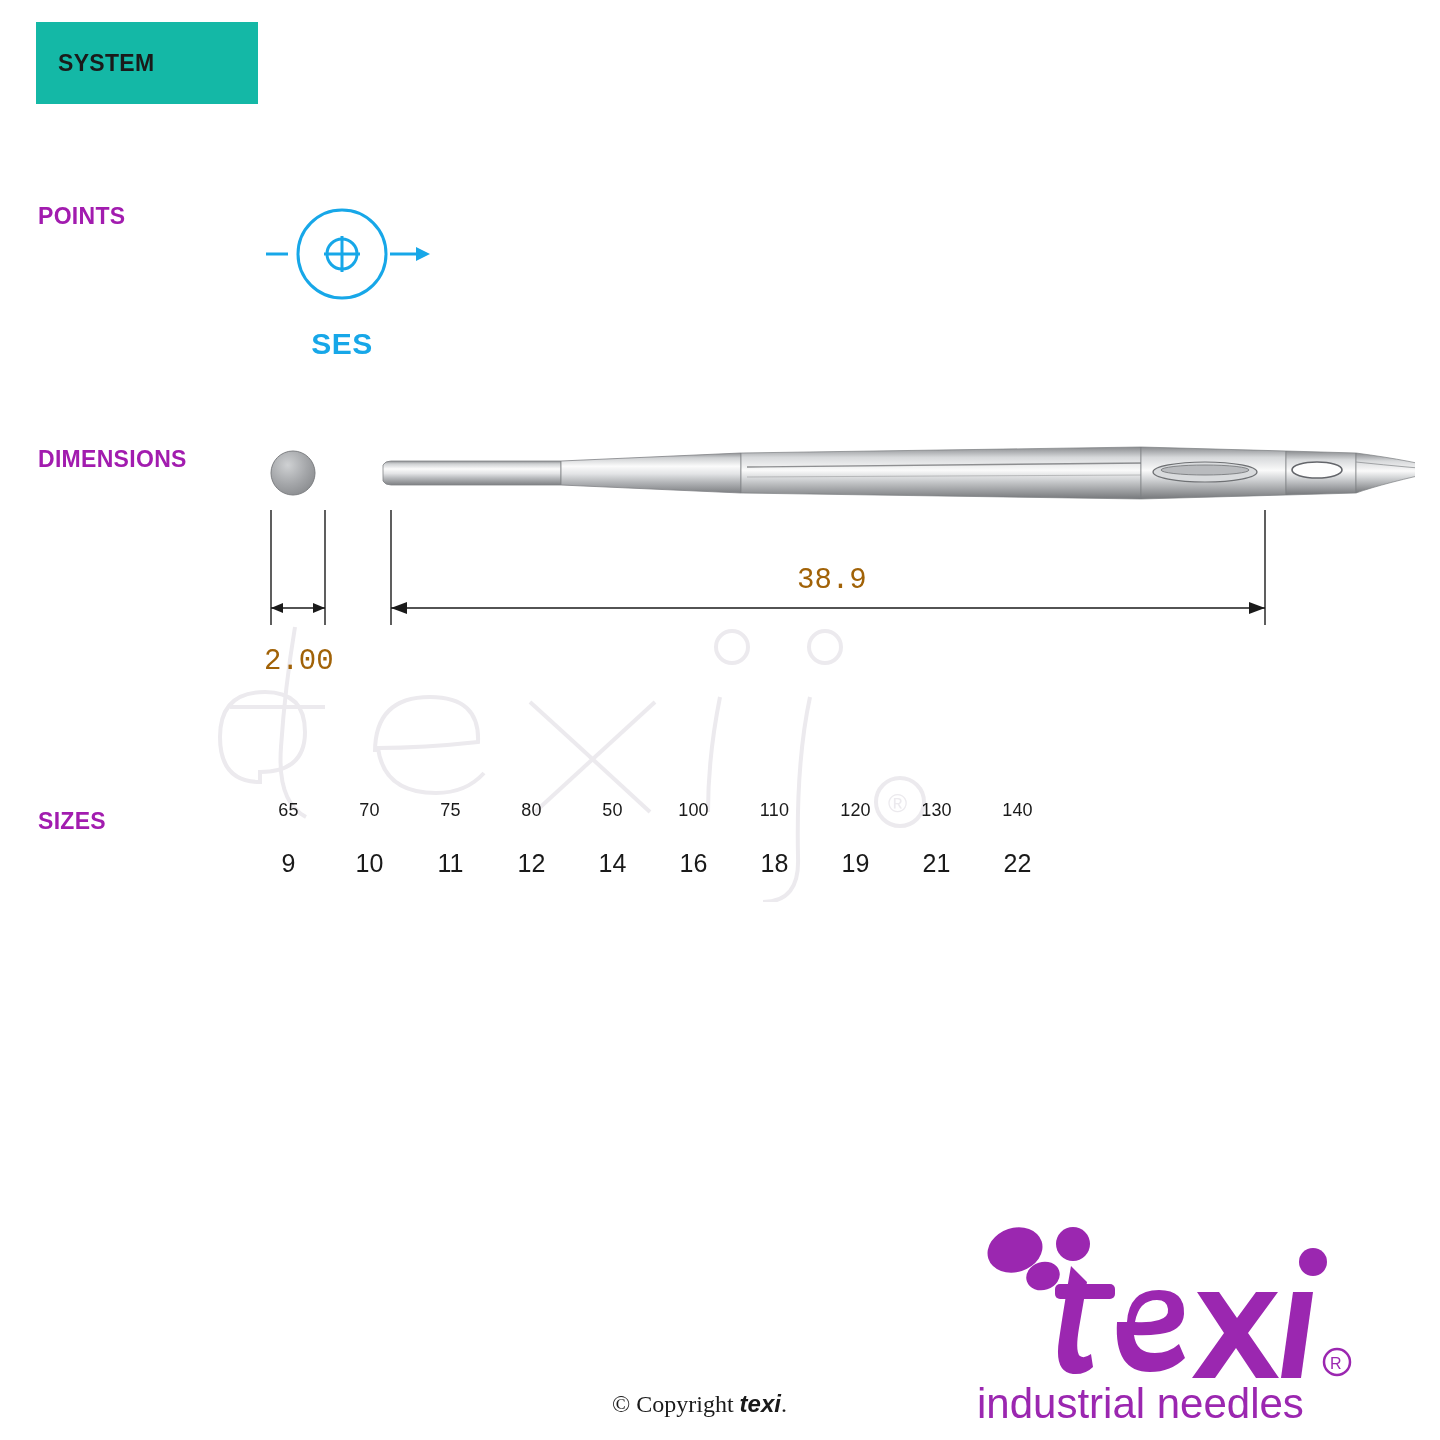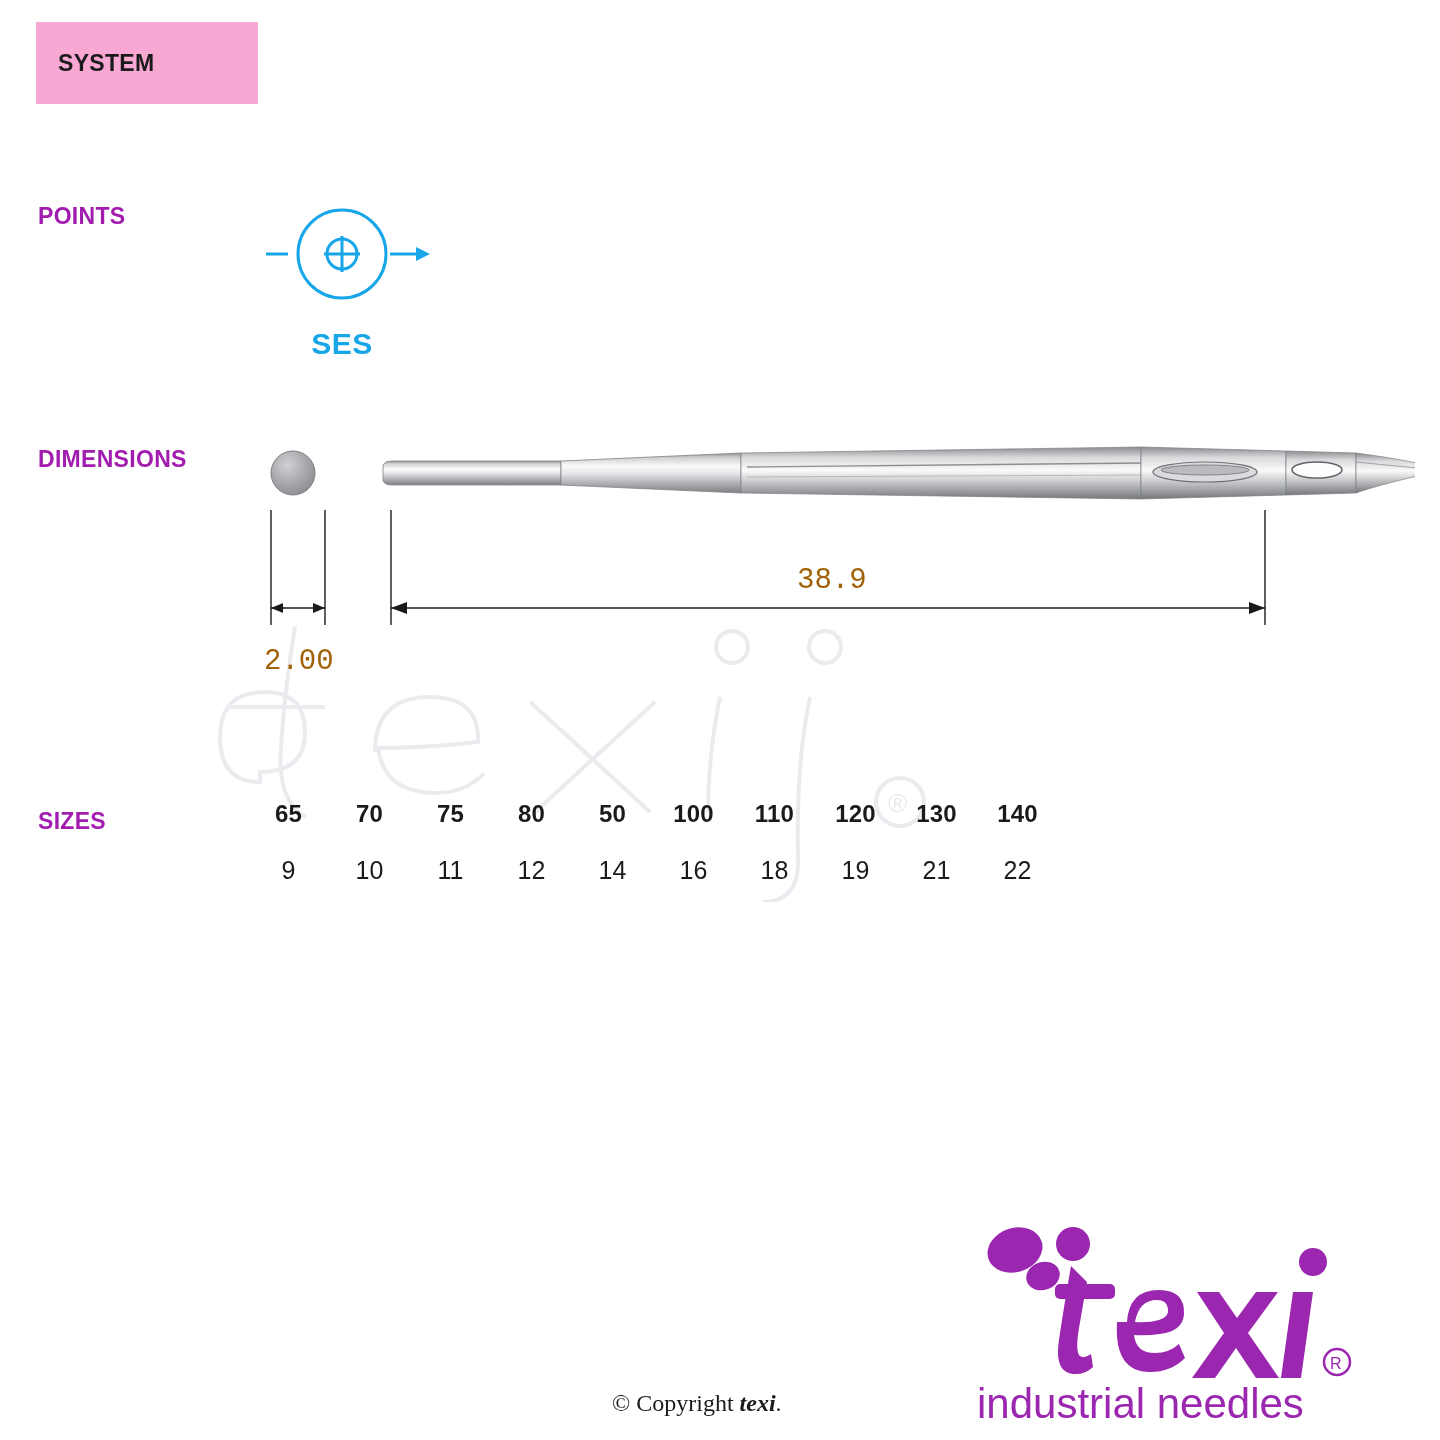--- a/index.html
+++ b/index.html
@@ -20,21 +20,21 @@
   .header-row {
     position: absolute;
     top: 22px;
     left: 36px;
     width: 1390px;
     height: 82px;
     display: flex;
     gap: 6px;
   }
   .hdr-cell {
-    background: #f9a8d4;
+    background: #14b8a6;
     display: flex;
     align-items: center;
     box-sizing: border-box;
   }
   .hdr-label {
     width: 222px;
     padding-left: 22px;
     font-weight: bold;
     font-size: 23px;
     letter-spacing: 0.3px;
@@ -121,43 +121,43 @@
     width: 820px;
   }
   .sizes-row {
     display: flex;
   }
   .size-cell {
     width: 81px;
     text-align: center;
   }
   .size-metric {
-    font-weight: bold;
-    font-size: 24px;
+    font-weight: normal;
+    font-size: 18px;
     letter-spacing: 0.2px;
   }
   .sizes-row.second { margin-top: 28px; }
   .size-imperial {
     font-size: 25px;
   }
 
   
   .copyright {
     position: absolute;
     top: 1390px;
     left: 612px;
     font-family: "Liberation Serif", serif;
     font-size: 24px;
     color: #1a1a1a;
     white-space: nowrap;
   }
   .copyright .cw-texi {
     font-weight: bold;
     font-style: italic;
-    font-family: Liberation Serif, serif;
+    font-family: Liberation Sans, sans-serif;
     text-align: right;
   }
 
   
   .logo {
     position: absolute;
     top: 1222px;
     left: 975px;
     width: 430px;
     height: 200px;

